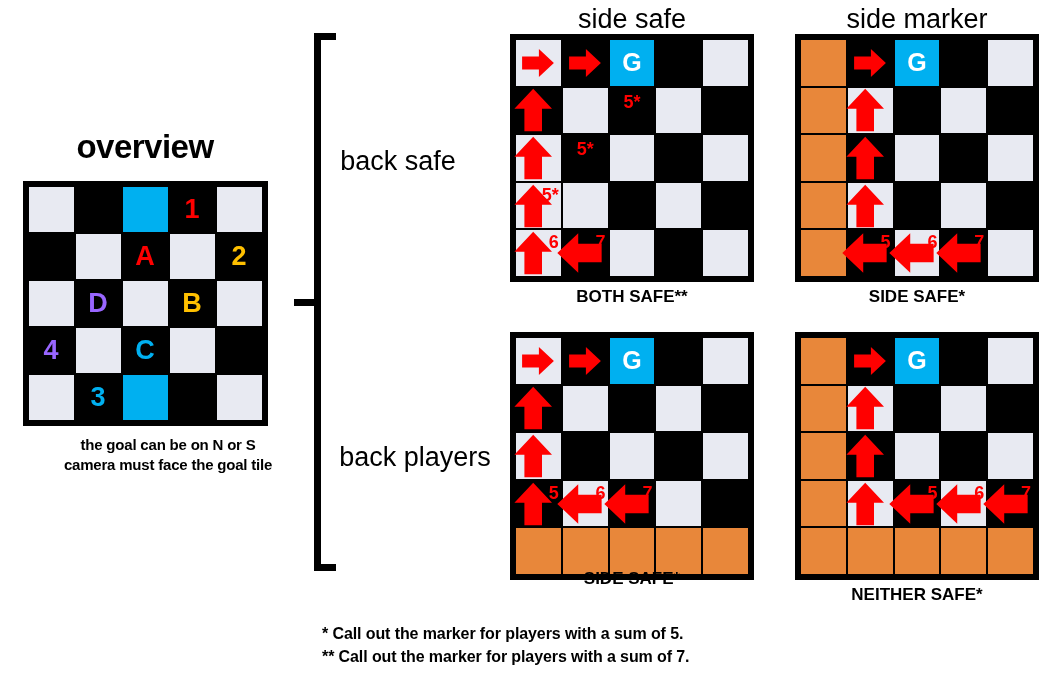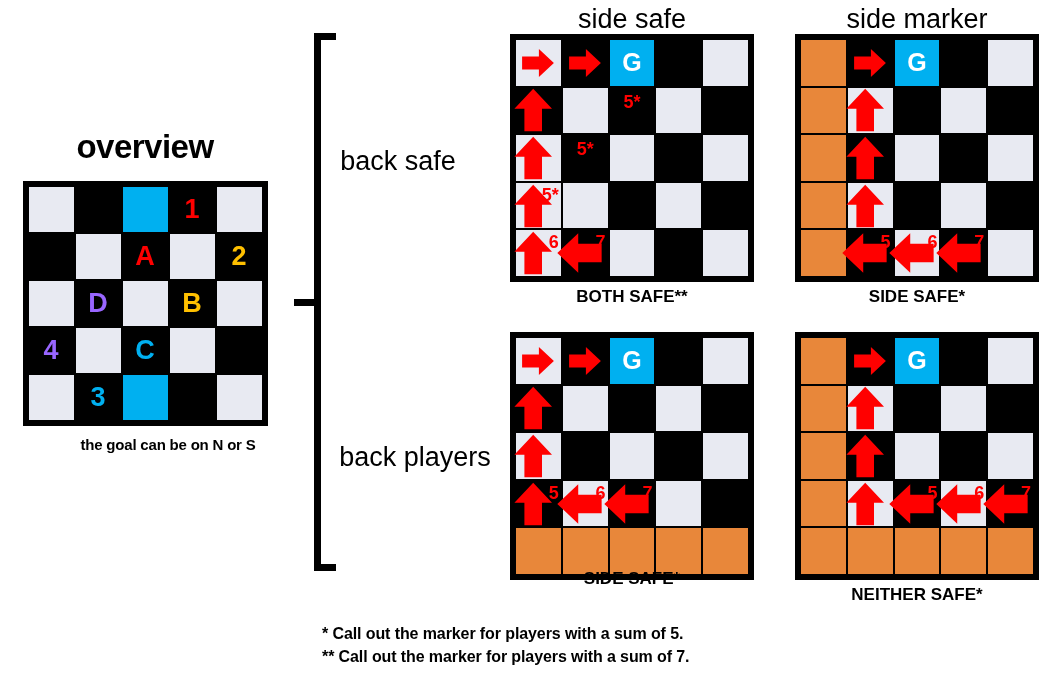--- a/index.html
+++ b/index.html
@@ -185,20 +185,21 @@
         <div class="cell dark">
           <span class="mark cyan">3</span>
         </div>
         <div class="cell goal"></div>
         <div class="cell dark"></div>
         <div class="cell light"></div>
       </div>
   </div>
   <div id="overview-caption">
     <div>the goal can be on N or S</div>
+    <div>camera must face the goal tile</div>
   </div>
 </div>
 
 <div class="abs" id="bracket">
   <div class="b-vert"></div>
   <div class="b-top"></div>
   <div class="b-bot"></div>
   <div class="b-tick"></div>
 </div>
 

